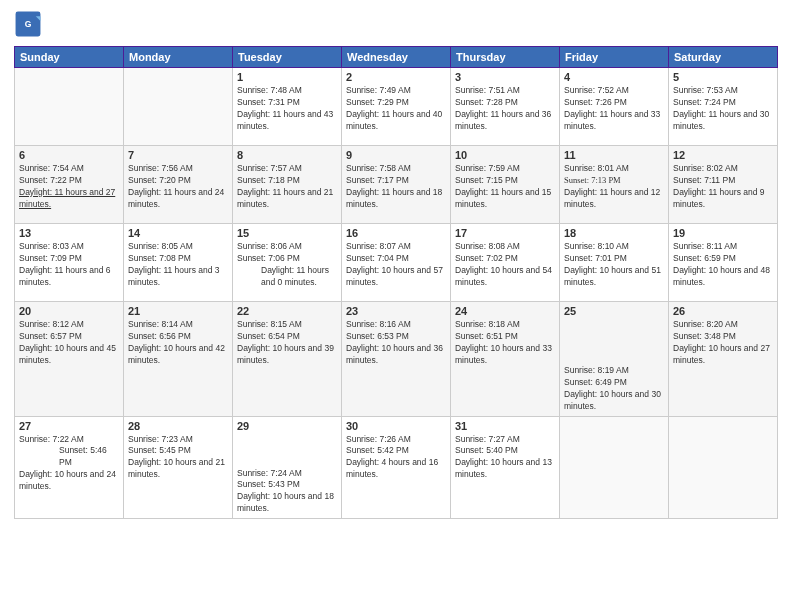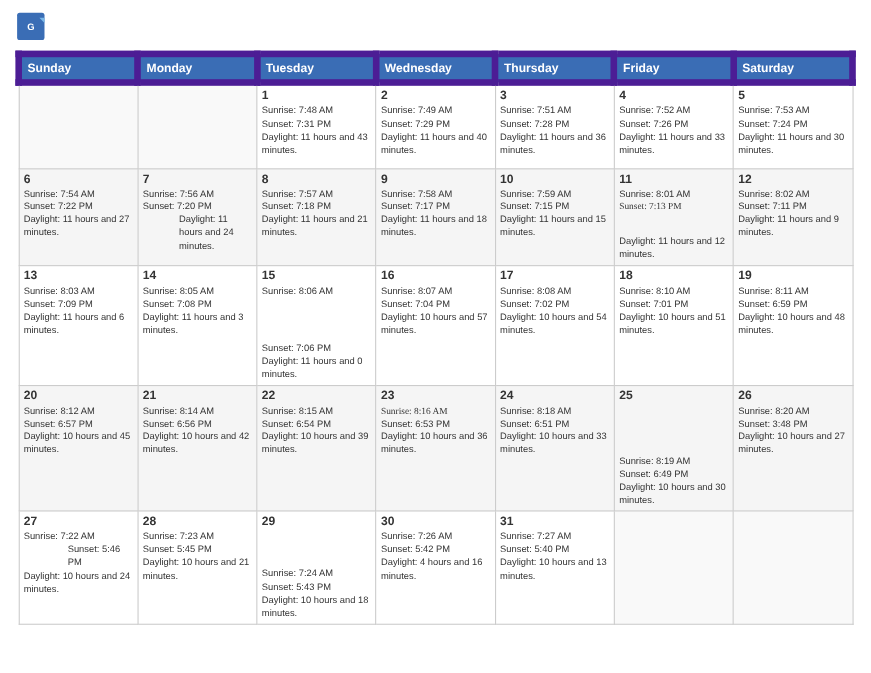--- a/index.html
+++ b/index.html
@@ -58,21 +58,21 @@
       border-collapse: collapse;
       table-layout: fixed;
     }
     thead tr th {
       background: #3a6db5;
       color: #fff;
       font-size: 11px;
       font-weight: bold;
       padding: 4px 5px;
       text-align: left;
-      border: 6px solid #4c1d95;
+      border: 1px solid #4c1d95;
     }
     tbody tr td {
       border: 1px solid #ccc;
       vertical-align: top;
       padding: 3px 4px;
       font-size: 8.5px;
       color: #333;
       height: 78px;
       background: #fff;
     }
@@ -172,29 +172,29 @@
               <span style="display: block;">Daylight: 11 hours and 30 minutes.</span>
             </div>
           </td>
         </tr>
         <tr>
           <td>
             <span class="day-num">6</span>
             <div class="day-info">
               <span style="display: block;">Sunrise: 7:54 AM</span>
               <span style="display: block;">Sunset: 7:22 PM</span>
-              <span style="display: block;">Daylight: 11 hours and 27 minutes.</span>
+              <span style="display: block; text-decoration: underline;">Daylight: 11 hours and 27 minutes.</span>
             </div>
           </td>
           <td>
             <span class="day-num">7</span>
             <div class="day-info">
               <span style="display: block;">Sunrise: 7:56 AM</span>
               <span style="display: block;">Sunset: 7:20 PM</span>
-              <span style="display: block; margin-left: 33px;">Daylight: 11 hours and 24 minutes.</span>
+              <span style="display: block;">Daylight: 11 hours and 24 minutes.</span>
             </div>
           </td>
           <td>
             <span class="day-num">8</span>
             <div class="day-info">
               <span style="display: block;">Sunrise: 7:57 AM</span>
               <span style="display: block;">Sunset: 7:18 PM</span>
               <span style="display: block;">Daylight: 11 hours and 21 minutes.</span>
             </div>
           </td>
@@ -212,21 +212,21 @@
               <span style="display: block;">Sunrise: 7:59 AM</span>
               <span style="display: block;">Sunset: 7:15 PM</span>
               <span style="display: block;">Daylight: 11 hours and 15 minutes.</span>
             </div>
           </td>
           <td>
             <span class="day-num">11</span>
             <div class="day-info">
               <span style="display: block;">Sunrise: 8:01 AM</span>
               <span style="display: block; font-family: Liberation Serif, serif;">Sunset: 7:13 PM</span>
-              <span style="display: block; margin-top: 20px;">Daylight: 11 hours and 12 minutes.</span>
+              <span style="display: block;">Daylight: 11 hours and 12 minutes.</span>
             </div>
           </td>
           <td>
             <span class="day-num">12</span>
             <div class="day-info">
               <span style="display: block;">Sunrise: 8:02 AM</span>
               <span style="display: block;">Sunset: 7:11 PM</span>
               <span style="display: block;">Daylight: 11 hours and 9 minutes.</span>
             </div>
           </td>
@@ -245,22 +245,22 @@
             <div class="day-info">
               <span style="display: block;">Sunrise: 8:05 AM</span>
               <span style="display: block;">Sunset: 7:08 PM</span>
               <span style="display: block;">Daylight: 11 hours and 3 minutes.</span>
             </div>
           </td>
           <td>
             <span class="day-num">15</span>
             <div class="day-info">
               <span style="display: block;">Sunrise: 8:06 AM</span>
-              <span style="display: block; margin-top: 40px;">Sunset: 7:06 PM</span>
-              <span style="display: block;">Daylight: 11 hours and 0 minutes.</span>
+              <span style="display: block;">Sunset: 7:06 PM</span>
+              <span style="display: block; margin-left: 24px;">Daylight: 11 hours and 0 minutes.</span>
             </div>
           </td>
           <td>
             <span class="day-num">16</span>
             <div class="day-info">
               <span style="display: block;">Sunrise: 8:07 AM</span>
               <span style="display: block;">Sunset: 7:04 PM</span>
               <span style="display: block;">Daylight: 10 hours and 57 minutes.</span>
             </div>
           </td>
@@ -310,21 +310,21 @@
             <span class="day-num">22</span>
             <div class="day-info">
               <span style="display: block;">Sunrise: 8:15 AM</span>
               <span style="display: block;">Sunset: 6:54 PM</span>
               <span style="display: block;">Daylight: 10 hours and 39 minutes.</span>
             </div>
           </td>
           <td>
             <span class="day-num">23</span>
             <div class="day-info">
-              <span style="display: block; font-family: Liberation Serif, serif;">Sunrise: 8:16 AM</span>
+              <span style="display: block;">Sunrise: 8:16 AM</span>
               <span style="display: block;">Sunset: 6:53 PM</span>
               <span style="display: block;">Daylight: 10 hours and 36 minutes.</span>
             </div>
           </td>
           <td>
             <span class="day-num">24</span>
             <div class="day-info">
               <span style="display: block;">Sunrise: 8:18 AM</span>
               <span style="display: block;">Sunset: 6:51 PM</span>
               <span style="display: block;">Daylight: 10 hours and 33 minutes.</span>

